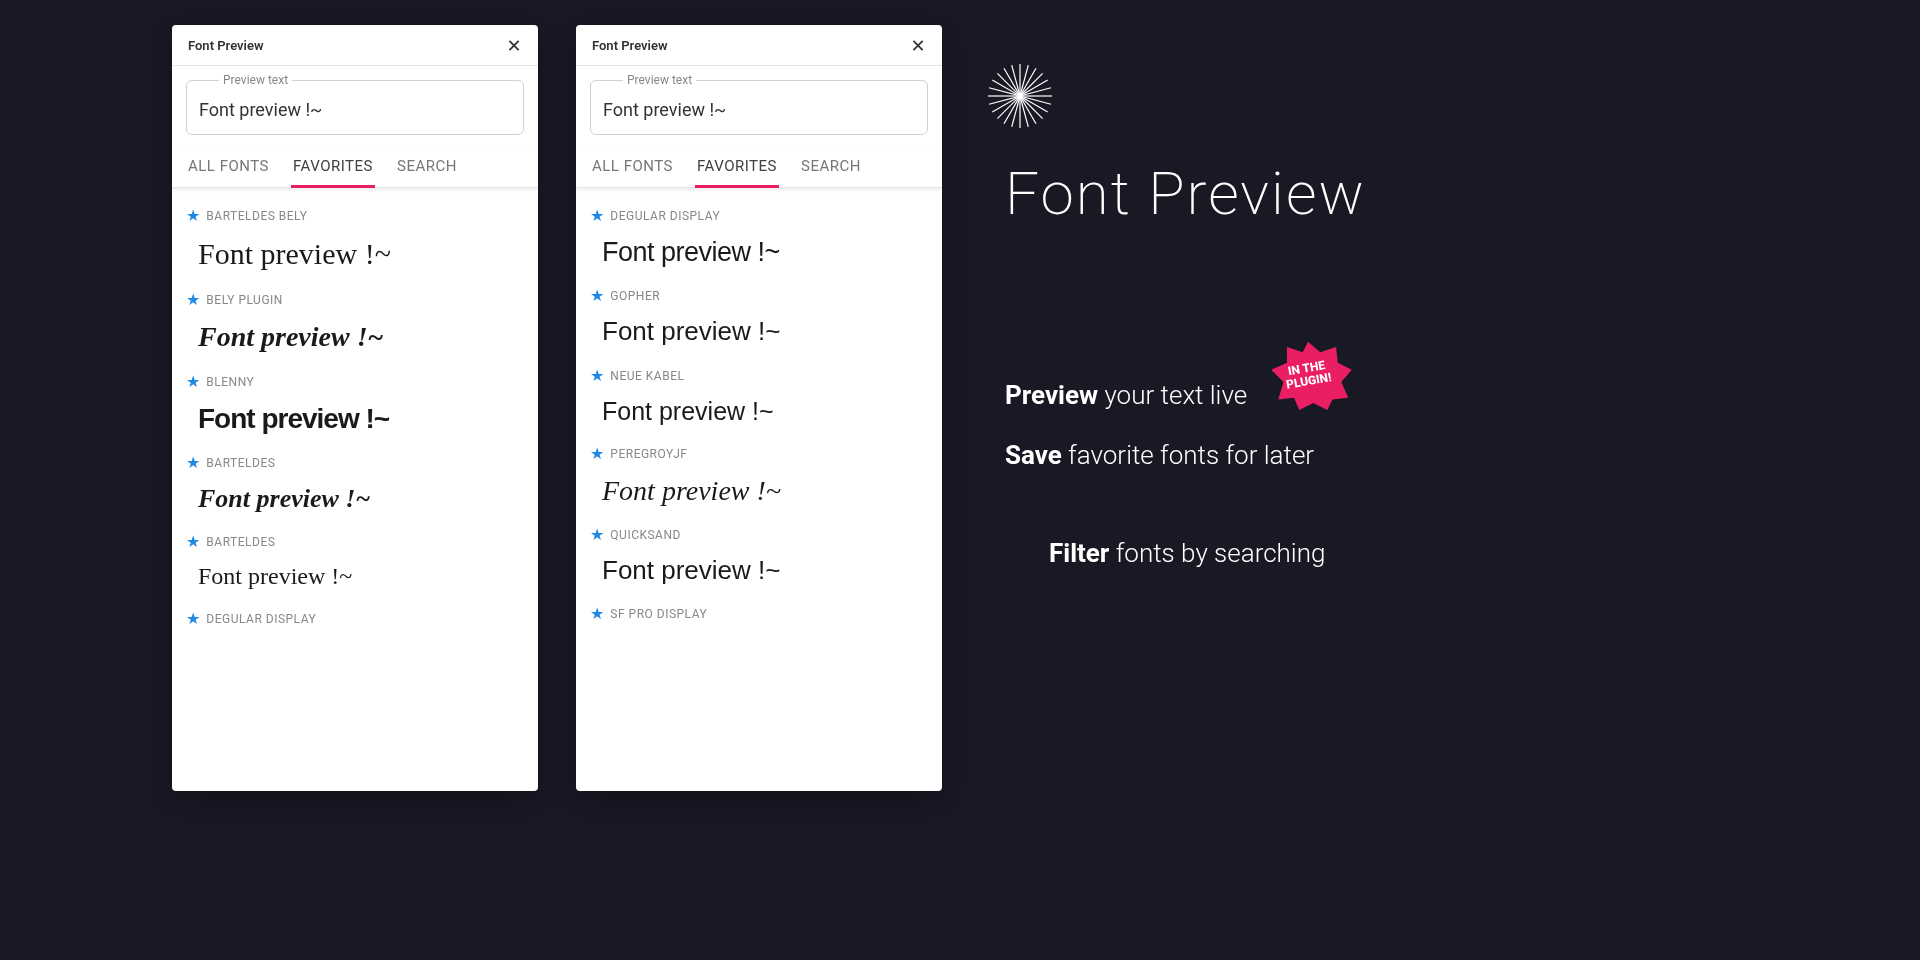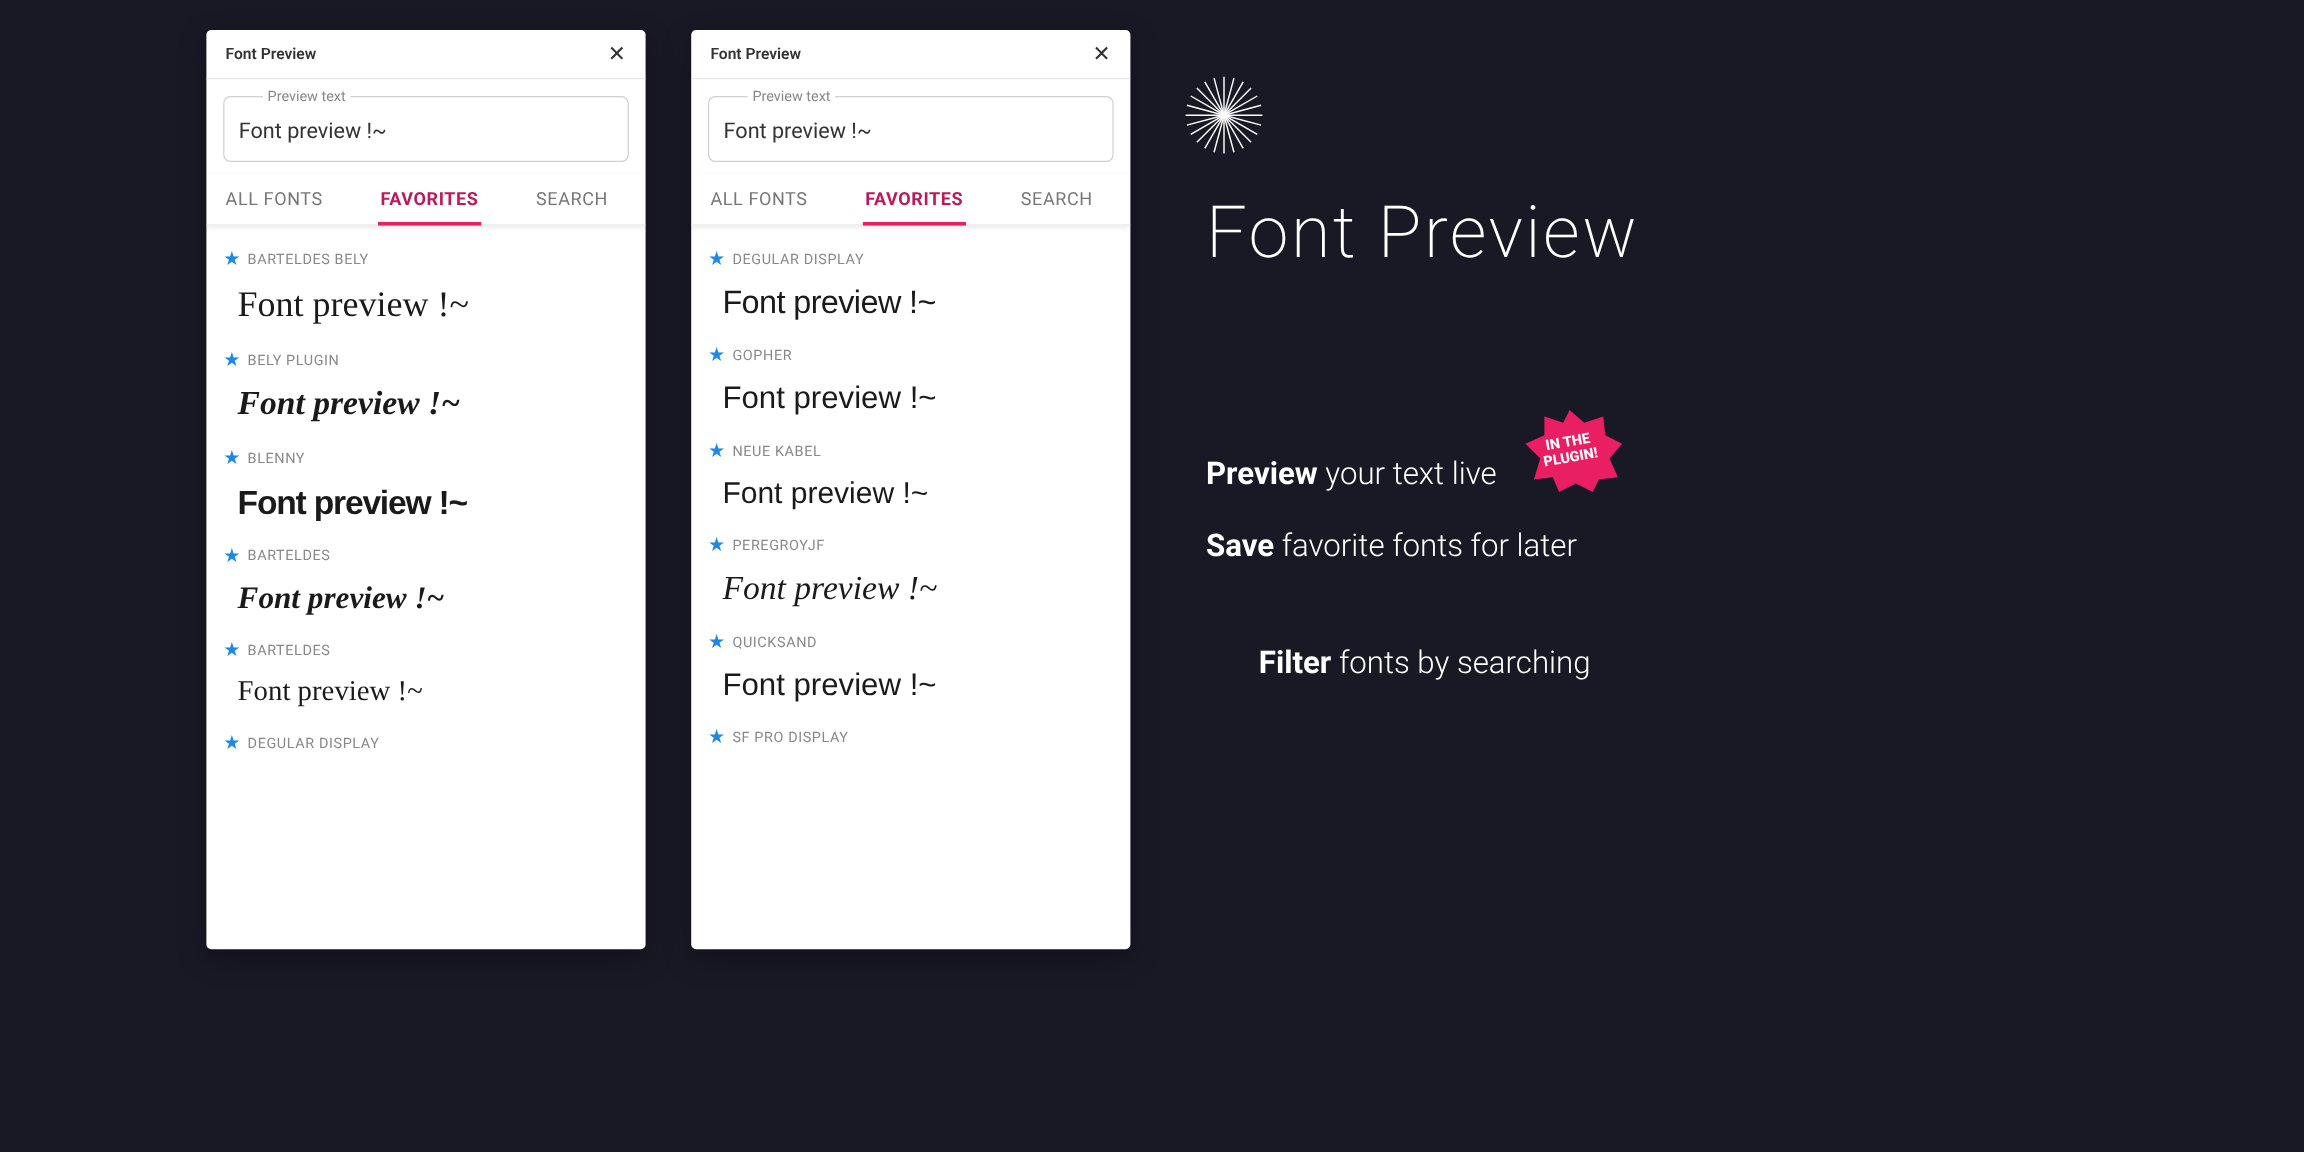--- a/index.html
+++ b/index.html
@@ -57,34 +57,34 @@
   outline: none;
   width: 100%;
   font-size: 18px;
   color: #333;
   font-family: inherit;
 }
 
 .tabs {
   display: flex;
   padding: 4px 14px 0;
-  gap: 44px;
+  gap: 20px;
   border-bottom: 1px solid #e5e5e5;
   box-shadow: 0 2px 4px rgba(0,0,0,0.08);
   align-items: center;
 }
 .tab {
   font-size: 15px;
   letter-spacing: 0.5px;
   color: #777;
   padding: 8px 2px 12px;
   cursor: pointer;
   position: relative;
 }
-.tab.active { color: #be185d; font-weight: 700; }
+.tab.active { color: #404040; font-weight: 400; }
 .tab.active::after {
   content: "";
   position: absolute;
   bottom: -1px;
   left: 0; right: 0;
   height: 3px;
   background: #e91e63;
 }
 
 .font-list {

